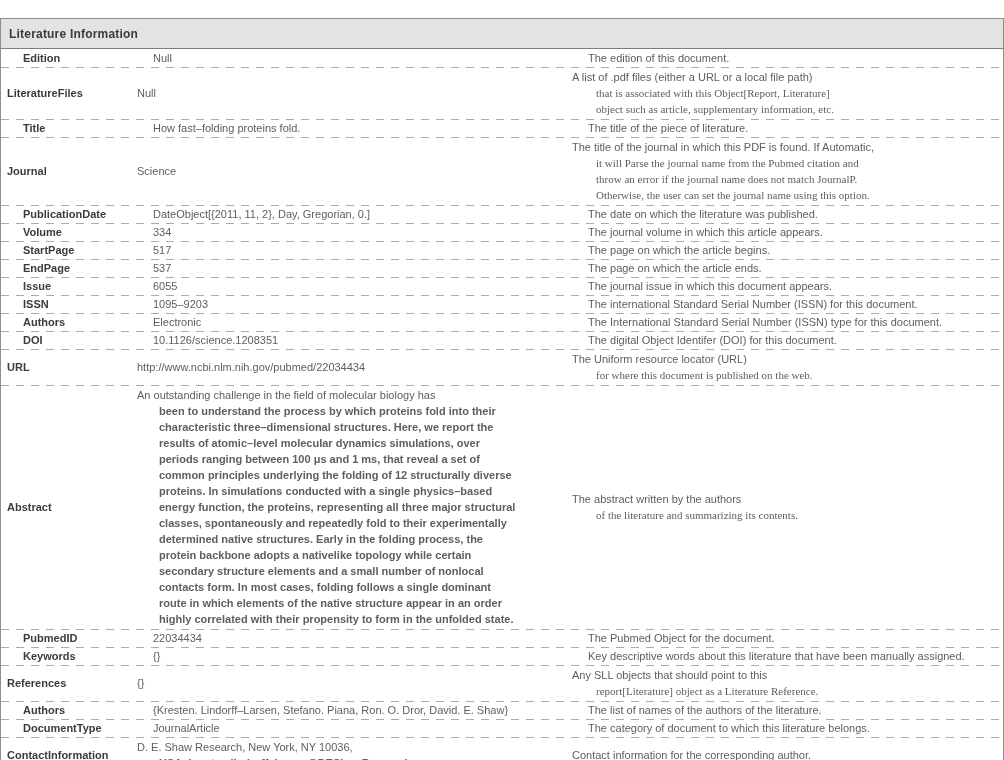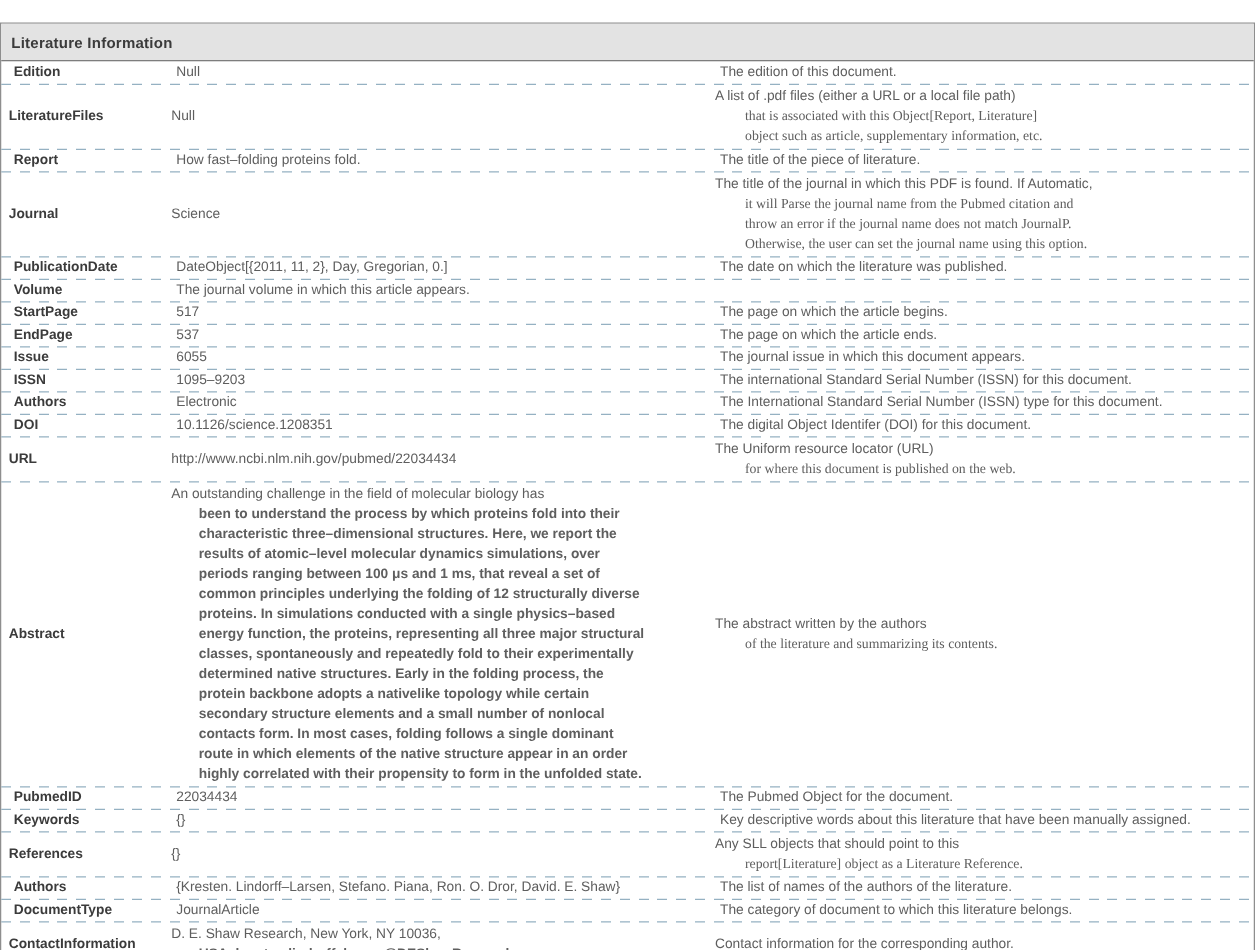--- a/index.html
+++ b/index.html
@@ -28,21 +28,21 @@
   }
   .lit-header span {
     font-weight: bold;
     font-size: 12px;
     color: var(--label-text, #3b3b3b);
     letter-spacing: 0.2px;
   }
   .row {
     display: grid;
     grid-template-columns: 130px 435px 1fr;
-    padding: 1px 4px;
+    padding: 1px 16px;
     position: relative;
   }
   .row.multi {
     padding: 2px 0;
   }
   .row + .row::before {
     content: "";
     position: absolute;
     top: 0;
     left: 0;
@@ -99,21 +99,21 @@
           <div class="line">Null</div>
         </div>
         <div class="cell desc">
           <div class="line">A list of .pdf files (either a URL or a local file path)</div>
           <div class="line cont">that is associated with this Object[Report, Literature]</div>
           <div class="line cont">object such as article, supplementary information, etc.</div>
         </div>
       </div>
       <div class="row">
         <div class="cell field">
-          <div class="line">Report</div>
+          <div class="line">Title</div>
         </div>
         <div class="cell value">
           <div class="line">How fast–folding proteins fold.</div>
         </div>
         <div class="cell desc">
           <div class="line">The title of the piece of literature.</div>
         </div>
       </div>
       <div class="row multi">
         <div class="cell field">
@@ -136,20 +136,23 @@
         <div class="cell value">
           <div class="line">DateObject[{2011, 11, 2}, Day, Gregorian, 0.]</div>
         </div>
         <div class="cell desc">
           <div class="line">The date on which the literature was published.</div>
         </div>
       </div>
       <div class="row">
         <div class="cell field">
           <div class="line">Volume</div>
+        </div>
+        <div class="cell value">
+          <div class="line">334</div>
         </div>
         <div class="cell desc">
           <div class="line">The journal volume in which this article appears.</div>
         </div>
       </div>
       <div class="row">
         <div class="cell field">
           <div class="line">StartPage</div>
         </div>
         <div class="cell value">

